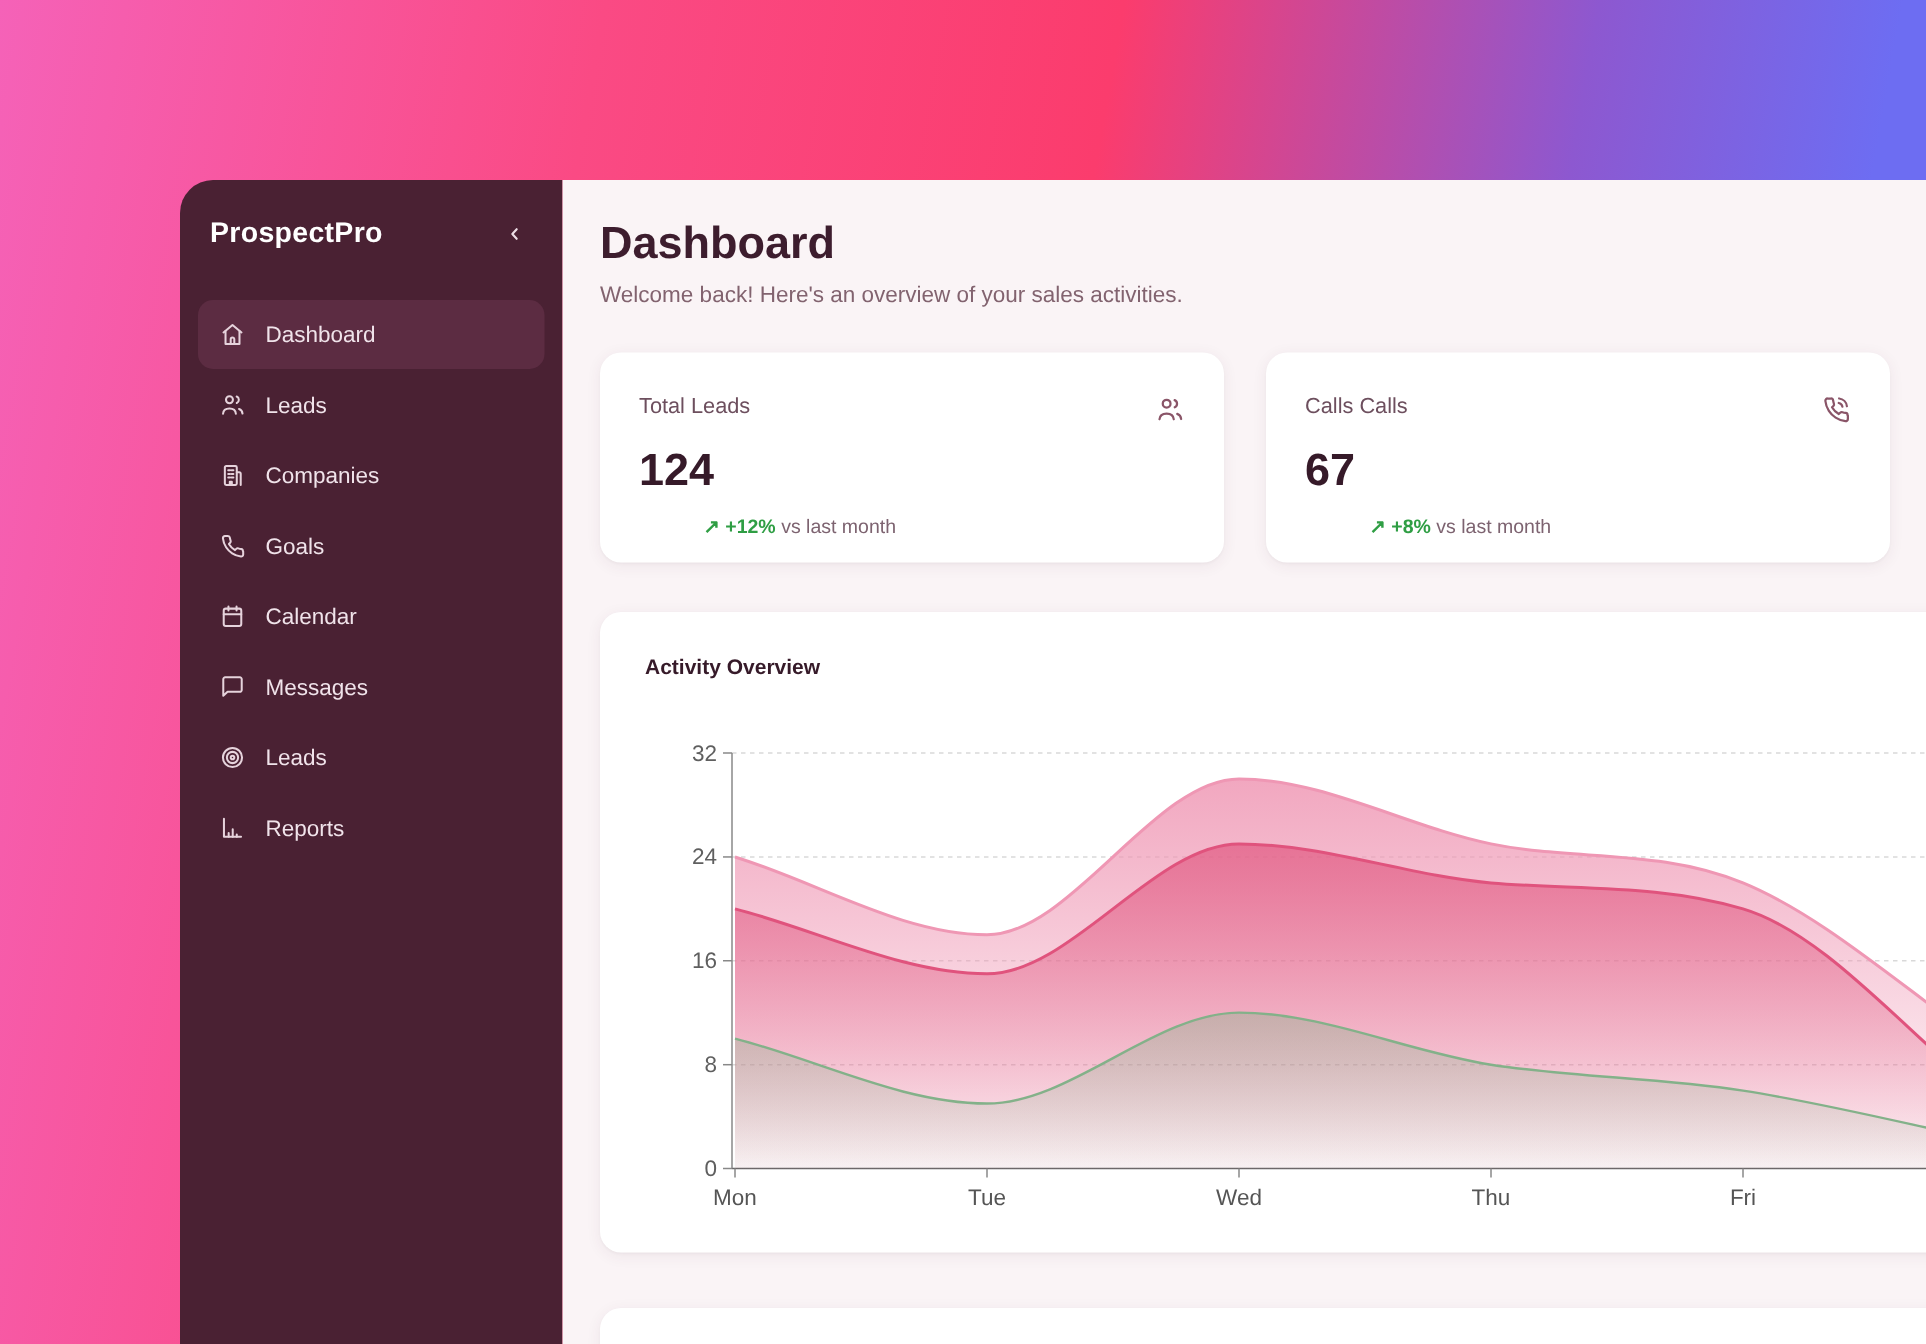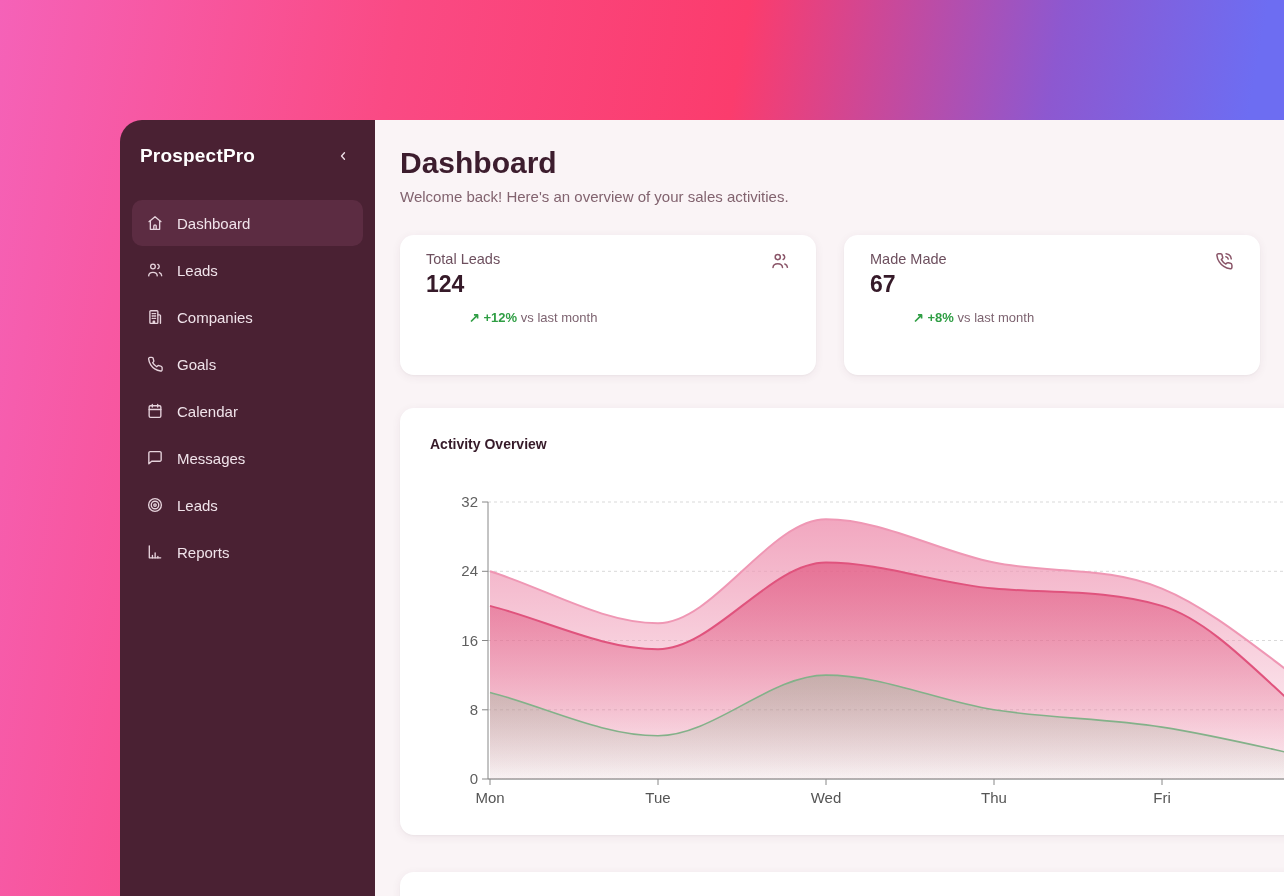--- a/index.html
+++ b/index.html
@@ -23,25 +23,25 @@
   .nav-label{font-size:15px;}
   
   .main{
     position:absolute;left:375px;top:120px;width:1349px;height:776px;
     background:#faf4f6;box-sizing:border-box;padding:26px 0 0 25px;
   }
   .page-title{font-size:30px;line-height:34px;font-weight:700;color:#3d1d2e;margin:0;}
   .page-subtitle{font-size:15px;color:#82636f;margin-top:8px;}
   .stats-grid{display:grid;grid-template-columns:repeat(3,416px);gap:28px;margin-top:30px;}
   .card-shadow{box-shadow:0 2px 10px rgba(90,40,65,.07),0 1px 2px rgba(0,0,0,.03);}
-  .stat-card{background:#fff;border-radius:14px;height:140px;box-sizing:border-box;padding:16px 26px;}
+  .stat-card{background:#fff;border-radius:14px;height:140px;box-sizing:border-box;padding:28px 26px;}
   .stat-top{display:flex;justify-content:space-between;align-items:flex-start;}
   .stat-label{font-size:14.5px;color:#6d4f5e;}
   .stat-icon{color:#8a5568;display:flex;}
-  .stat-value{font-size:23px;font-weight:700;color:#361a29;margin-top:0;}
+  .stat-value{font-size:30px;font-weight:700;color:#361a29;margin-top:14px;}
   .stat-delta{font-size:13px;margin-top:12px;color:#7d6370;margin-left:43px;}
   .stat-delta .green{color:#2f9e44;font-weight:600;}
   .chart-card{width:1304px;height:427px;background:#fff;border-radius:14px;margin-top:33px;position:relative;}
   .chart-title{position:absolute;left:30px;top:28px;font-size:14px;font-weight:700;color:#361a29;}
   .chart-box{position:absolute;left:0;top:72px;width:1304px;height:340px;}
   .chart-box svg text{font-family:"Liberation Sans",sans-serif;}
   .bottom-card{width:1304px;height:60px;background:#fff;border-radius:14px;margin-top:37px;}
 </style>
 </head>
 <body>
@@ -152,21 +152,21 @@
               <path d="M15.7 4.5a3.1 3.1 0 0 1 .1 5.7"></path>
               <path d="M17.8 15.5c1.8.6 2.9 1.9 3.1 4.1"></path>
             </svg>
           </span>
         </div>
         <div class="stat-value">124</div>
         <div class="stat-delta"><span class="green"><span>↗</span> <span>+12%</span></span> <span>vs last month</span></div>
       </div>
       <div class="stat-card card-shadow">
         <div class="stat-top">
-          <span class="stat-label">Made Made</span>
+          <span class="stat-label">Calls Calls</span>
           <span class="stat-icon">
             <svg viewBox="0 0 24 24" width="20" height="20" fill="none" stroke="currentColor" stroke-width="1.8" stroke-linecap="round" stroke-linejoin="round">
               <path d="M21.5 16.9v2.6a1.8 1.8 0 0 1-2 1.8 17.8 17.8 0 0 1-7.8-2.8 17.6 17.6 0 0 1-5.4-5.4A17.8 17.8 0 0 1 3.5 5.2a1.8 1.8 0 0 1 1.8-2h2.6a1.8 1.8 0 0 1 1.8 1.55c.11.86.32 1.7.62 2.5a1.8 1.8 0 0 1-.4 1.9l-1.1 1.1a14.4 14.4 0 0 0 5.4 5.4l1.1-1.1a1.8 1.8 0 0 1 1.9-.4c.8.3 1.64.5 2.5.62a1.8 1.8 0 0 1 1.55 1.83z"></path>
               <path d="M14.2 6.8a3.6 3.6 0 0 1 2.9 2.9"></path>
               <path d="M14.5 3.2a7 7 0 0 1 6.2 6.2"></path>
             </svg>
           </span>
         </div>
         <div class="stat-value">67</div>
         <div class="stat-delta"><span class="green"><span>↗</span> <span>+8%</span></span> <span>vs last month</span></div>

